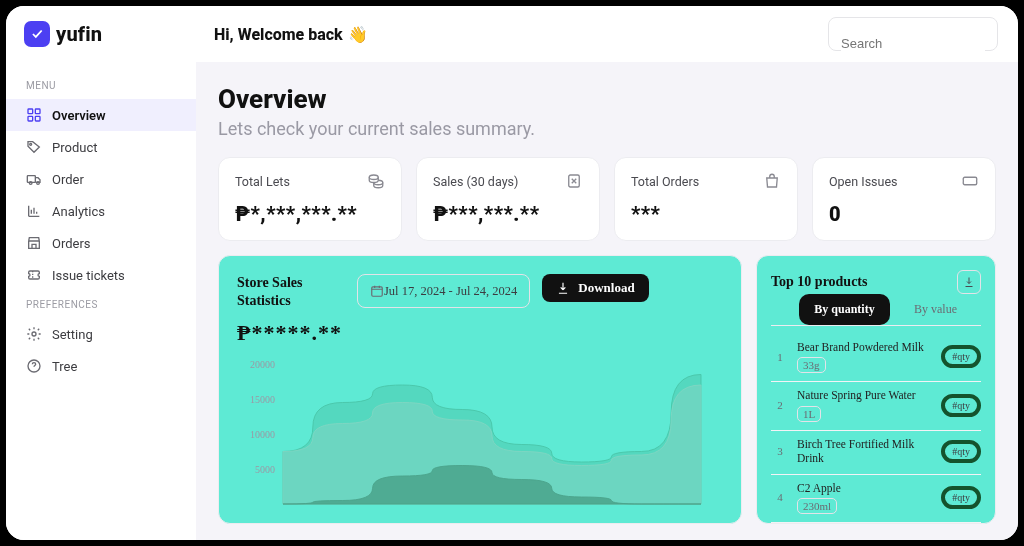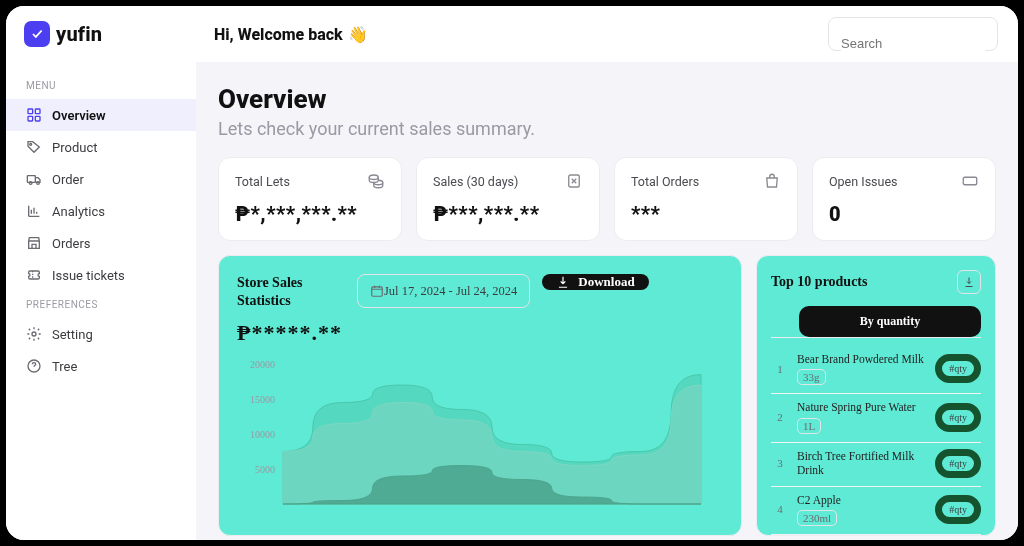--- a/index.html
+++ b/index.html
@@ -91,36 +91,36 @@
 .panel-right { width: 240px; padding: 14px 14px 0 14px; }
 .panel-left-head { display: flex; align-items: flex-start; gap: 12px; }
 .stat-title { font-size: 14px; font-weight: 800; color: #111; line-height: 1.3; width: 108px; }
 .date-picker {
   display: flex; align-items: center; 
   border: 1px solid #e3e3e8; border-radius: 8px;
   height: 34px; padding: 0 12px;
   font-size: 12.5px; color: #3c3c40;
 }
 .btn-download {
-  height: 16px; padding: 0 14px;
+  height: 28px; padding: 0 14px;
   background: #111; color: #fff; border-radius: 8px;
   display: flex; align-items: center; gap: 8px;
   font-size: 13px; font-weight: 600;
   cursor: pointer;
 }
 .big-mask { font-size: 22px; font-weight: 900; color: #111; margin-top: 10px; letter-spacing: 1px;}
 .chart { margin-top: 12px; }
 .top-head { display: flex; align-items: center; justify-content: space-between; }
 .top-title { font-size: 14px; font-weight: 800; color: #111; }
 .dl-icon {
   width: 24px; height: 24px; border: 1px solid #e3e3e8; border-radius: 6px;
   display: flex; align-items: center; justify-content: center;
   color: #4a4a50; cursor:pointer;
 }
-.tabs { display: flex; margin-top: 12px; border-bottom: 1px solid #ececf0; padding-left: 28px; }
+.tabs { display: flex; margin-top: 0; border-bottom: 1px solid #ececf0; padding-left: 28px; }
 .tab {
   flex: 1; text-align: center;
   font-size: 12px; padding: 8px 6px;
   cursor: pointer;
 }
 .tab.active {
   background: #111; color: #fff; border-radius: 10px 10px 10px 10px;
   font-weight: 700;
 }
 .tab.inactive { color: #6b6b72; }
@@ -138,21 +138,21 @@
 .product-info { flex: 1; min-width: 0; }
 .product-name { font-size: 11.5px; color: #222; line-height: 1.25; }
 .product-variant {
   display: inline-block;
   font-size: 11px; color: #6b6b72;
   border: 1px solid #e3e3e8; border-radius: 5px;
   padding: 1px 5px; margin-top: 3px;
 }
 .product-qty {
   font-size: 10px; color: #3c3c40;
-  border: 7px solid #14532d; border-radius: 999px;
+  border: 4px solid #14532d; border-radius: 999px;
   padding: 2px 7px;
   white-space: nowrap;
 }
 svg { display: block; }
 </style>
 </head>
 <body>
 
 <div class="frame">
   <div class="topbar">
@@ -349,20 +349,21 @@
           <div class="top-head">
             <div class="top-title">Top 10 products</div>
             <div class="dl-icon">
               <svg width="12" height="12" viewBox="0 0 24 24" fill="none" stroke="currentColor" stroke-width="2">
                   <path d="M12 3v12m0 0l-4-4m4 4l4-4M5 21h14"></path>
                 </svg>
             </div>
           </div>
           <div class="tabs">
             <div class="tab active">By quantity</div>
+            <div class="tab inactive">By value</div>
           </div>
           <div class="product-list" id="product-list">
               <div class="product-row">
     <div class="product-rank">1</div>
     <div class="product-info">
       <div class="product-name">Bear Brand Powdered Milk</div>
       <div class="product-variant">33g</div>
     </div>
     <div class="product-qty">#qty</div>
               </div>

